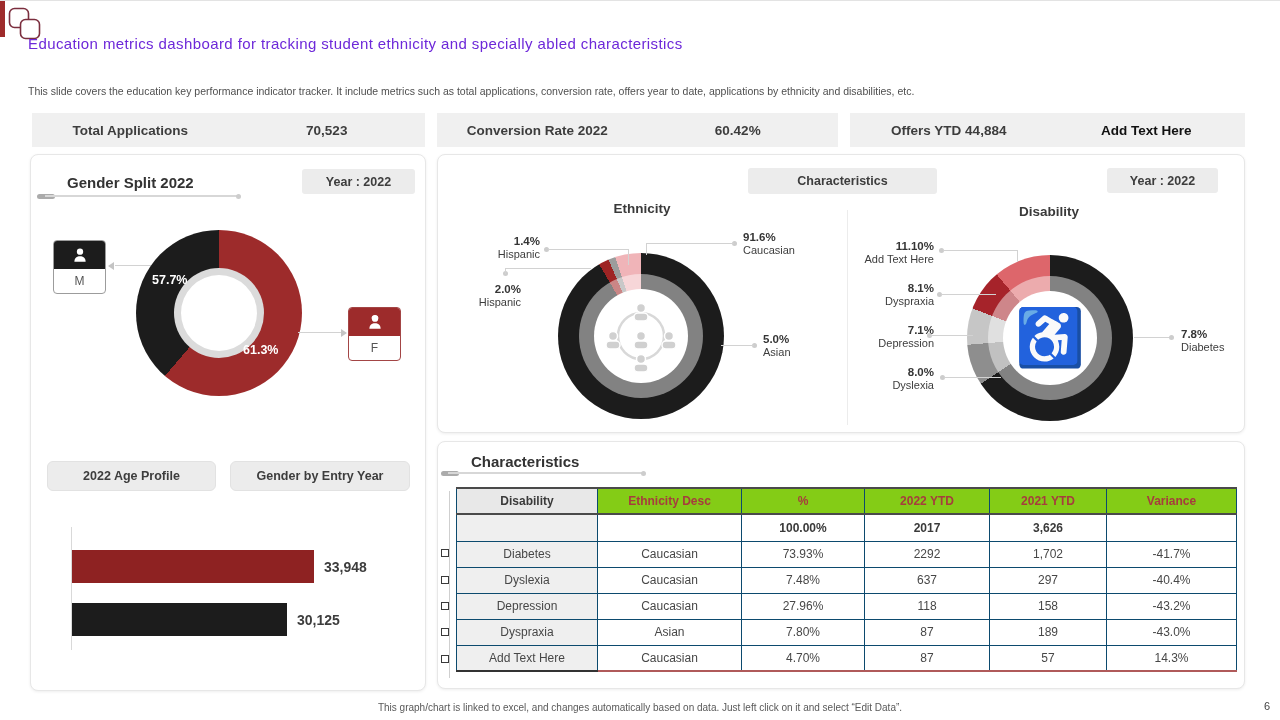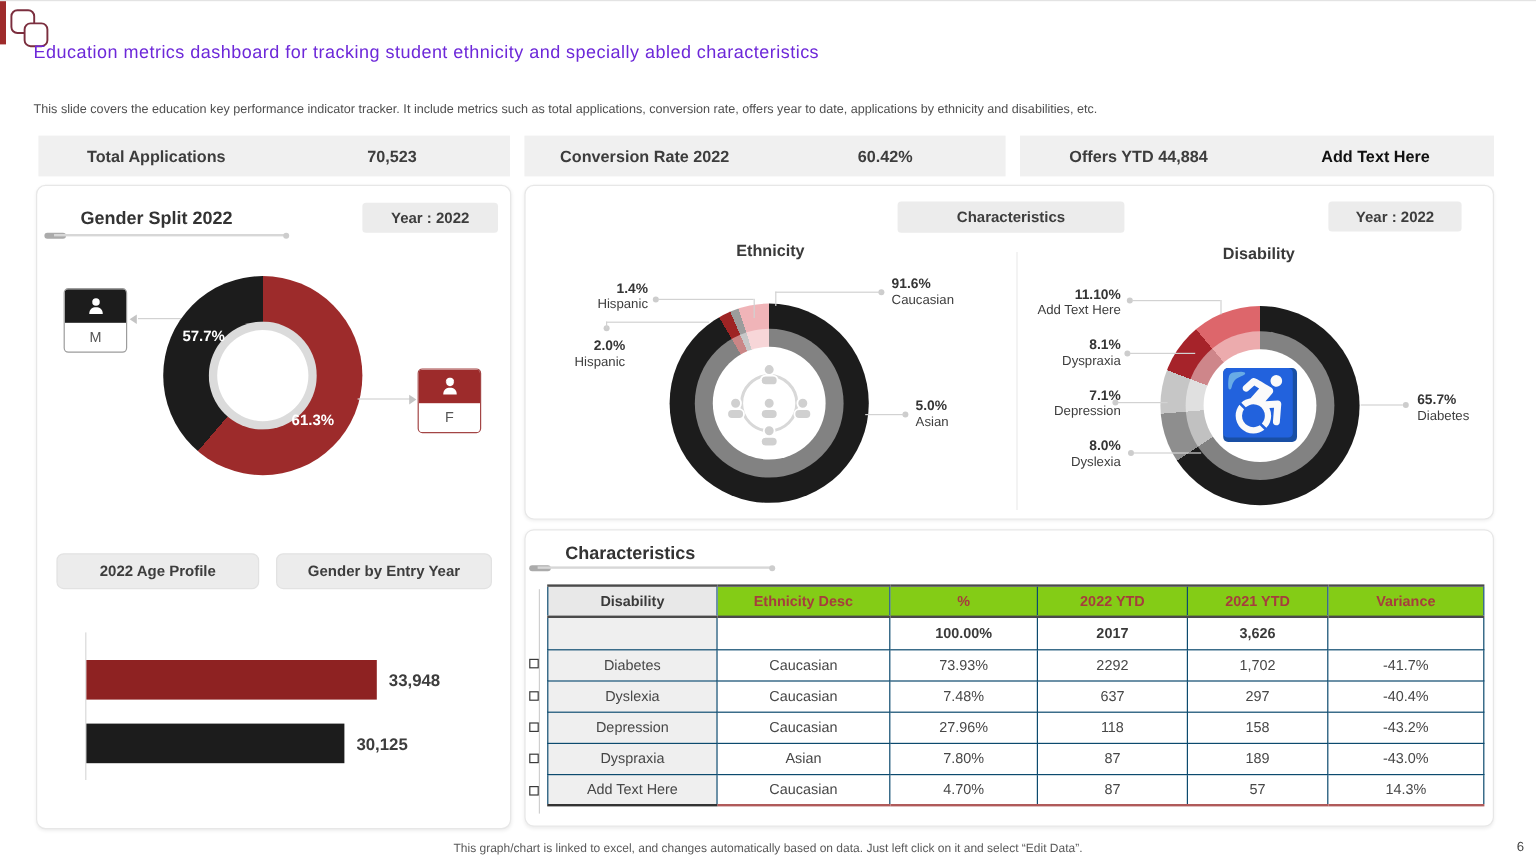--- a/index.html
+++ b/index.html
@@ -233,21 +233,21 @@
     </div>
     <div class="callout t-right" style="left:406px;top:169px;width:90px;">
       <b>7.1%</b><br>
       <span>Depression</span>
     </div>
     <div class="callout t-right" style="left:416px;top:211px;width:80px;">
       <b>8.0%</b><br>
       <span>Dyslexia</span>
     </div>
     <div class="callout" style="left:743px;top:173px;width:60px;">
-      <b>65.7%</b><br>
+      <b>7.8%</b><br>
       <span>Diabetes</span>
     </div>
 
     <div class="ldot" style="left:501px;top:93px;"></div>
     <div class="lh" style="left:505px;top:95px;width:74px;"></div>
     <div class="lv" style="left:579px;top:95px;height:12px;"></div>
     <div class="ldot" style="left:499px;top:137px;"></div>
     <div class="lh" style="left:503px;top:139px;width:55px;"></div>
     <div class="ldot" style="left:489px;top:178px;"></div>
     <div class="lh" style="left:493px;top:180px;width:42px;"></div>

